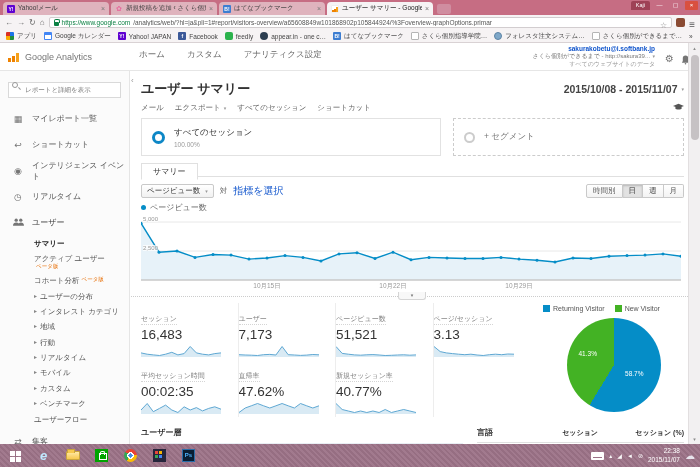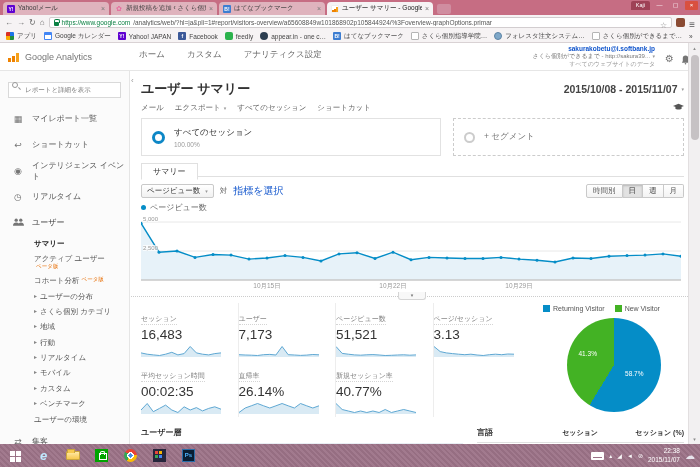--- a/index.html
+++ b/index.html
@@ -351,21 +351,21 @@
           <div class="side-child">
             <span>コホート分析</span>
             <sup class="beta">ベータ版</sup>
           </div>
           <div class="side-child">
             <span class="exp">▸</span>
             <span>ユーザーの分布</span>
           </div>
           <div class="side-child">
             <span class="exp">▸</span>
-            <span>さくら個別 カテゴリ</span>
+            <span>インタレスト カテゴリ</span>
           </div>
           <div class="side-child">
             <span class="exp">▸</span>
             <span>地域</span>
           </div>
           <div class="side-child">
             <span class="exp">▸</span>
             <span>行動</span>
           </div>
           <div class="side-child">
@@ -378,21 +378,21 @@
           </div>
           <div class="side-child">
             <span class="exp">▸</span>
             <span>カスタム</span>
           </div>
           <div class="side-child">
             <span class="exp">▸</span>
             <span>ベンチマーク</span>
           </div>
           <div class="side-child">
-            <span>ユーザーの環境</span>
+            <span>ユーザーフロー</span>
           </div>
         </div>
         <div class="side-item">
           <span class="side-icon">⇄</span>
           <span class="side-label">集客</span>
         </div>
       </div>
   </div>
 
   <div class="main">
@@ -529,21 +529,21 @@
               <polyline points="0.0,2.5 6.2,9.4 12.3,10.2 18.5,10.9 24.6,11.2 30.8,10.8 36.9,10.6 43.1,11.0 49.2,11.5 55.4,11.3 61.5,11.0 67.7,10.8 73.8,11.2 80.0,10.9" fill="none" stroke="#5fa8d3" stroke-width="1"></polyline>
             </svg></div>
           <div class="mcard"><div class="mlabel">ページ/セッション</div><div class="mvalue">3.13</div><svg class="spark" viewBox="0 0 80 13">
               <path d="M0,13 L0.0,2.5 L6.2,7.6 L12.3,8.9 L18.5,9.6 L24.6,10.2 L30.8,10.7 L36.9,10.2 L43.1,11.0 L49.2,11.5 L55.4,10.7 L61.5,10.2 L67.7,10.7 L73.8,10.0 L80.0,10.2 L80,13 Z" fill="#d9eaf4"></path>
               <polyline points="0.0,2.5 6.2,7.6 12.3,8.9 18.5,9.6 24.6,10.2 30.8,10.7 36.9,10.2 43.1,11.0 49.2,11.5 55.4,10.7 61.5,10.2 67.7,10.7 73.8,10.0 80.0,10.2" fill="none" stroke="#5fa8d3" stroke-width="1"></polyline>
             </svg></div>
           <div class="mcard"><div class="mlabel">平均セッション時間</div><div class="mvalue">00:02:35</div><svg class="spark" viewBox="0 0 80 13">
               <path d="M0,13 L0.0,9.0 L6.2,2.5 L12.3,10.7 L18.5,7.4 L24.6,4.1 L30.8,9.0 L36.9,11.5 L43.1,5.8 L49.2,9.0 L55.4,6.6 L61.5,9.9 L67.7,7.4 L73.8,5.8 L80.0,8.2 L80,13 Z" fill="#d9eaf4"></path>
               <polyline points="0.0,9.0 6.2,2.5 12.3,10.7 18.5,7.4 24.6,4.1 30.8,9.0 36.9,11.5 43.1,5.8 49.2,9.0 55.4,6.6 61.5,9.9 67.7,7.4 73.8,5.8 80.0,8.2" fill="none" stroke="#5fa8d3" stroke-width="1"></polyline>
             </svg></div>
-          <div class="mcard"><div class="mlabel">直帰率</div><div class="mvalue">26.14%</div><svg class="spark" viewBox="0 0 80 13">
+          <div class="mcard"><div class="mlabel">直帰率</div><div class="mvalue">47.62%</div><svg class="spark" viewBox="0 0 80 13">
               <path d="M0,13 L0.0,11.5 L6.2,7.0 L12.3,4.8 L18.5,2.5 L24.6,4.8 L30.8,7.0 L36.9,4.8 L43.1,2.5 L49.2,4.8 L55.4,7.0 L61.5,2.5 L67.7,4.8 L73.8,7.0 L80.0,4.8 L80,13 Z" fill="#d9eaf4"></path>
               <polyline points="0.0,11.5 6.2,7.0 12.3,4.8 18.5,2.5 24.6,4.8 30.8,7.0 36.9,4.8 43.1,2.5 49.2,4.8 55.4,7.0 61.5,2.5 67.7,4.8 73.8,7.0 80.0,4.8" fill="none" stroke="#5fa8d3" stroke-width="1"></polyline>
             </svg></div>
           <div class="mcard"><div class="mlabel">新規セッション率</div><div class="mvalue">40.77%</div><svg class="spark" viewBox="0 0 80 13">
               <path d="M0,13 L0.0,2.5 L6.2,8.5 L12.3,10.0 L18.5,11.5 L24.6,10.0 L30.8,11.5 L36.9,10.0 L43.1,11.5 L49.2,8.5 L55.4,11.5 L61.5,10.0 L67.7,8.5 L73.8,10.0 L80.0,11.5 L80,13 Z" fill="#d9eaf4"></path>
               <polyline points="0.0,2.5 6.2,8.5 12.3,10.0 18.5,11.5 24.6,10.0 30.8,11.5 36.9,10.0 43.1,11.5 49.2,8.5 55.4,11.5 61.5,10.0 67.7,8.5 73.8,10.0 80.0,11.5" fill="none" stroke="#5fa8d3" stroke-width="1"></polyline>
             </svg></div>
           <div class="mcard"></div>
         </div>
       <div class="pie-panel">

